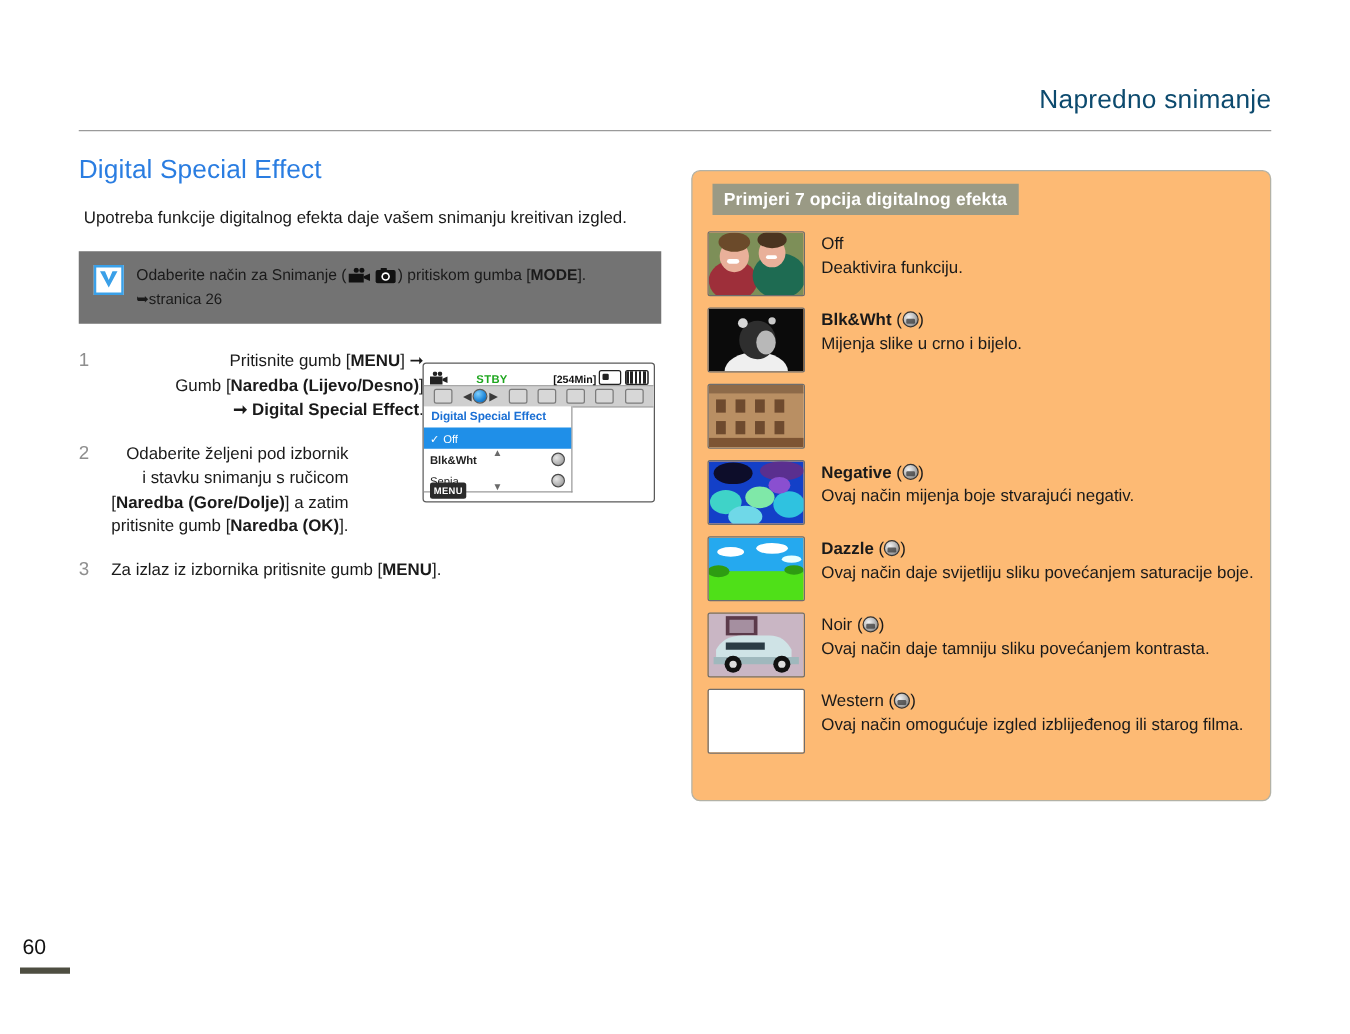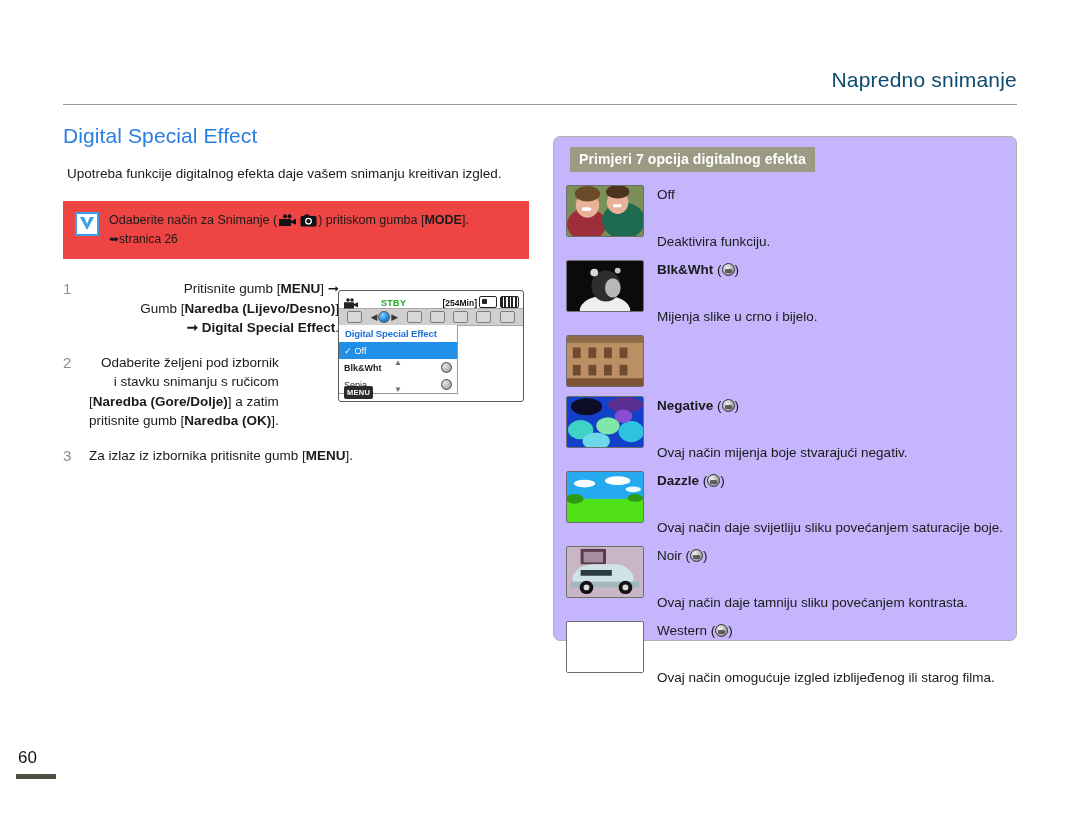--- a/index.html
+++ b/index.html
@@ -54,21 +54,21 @@
   }
   .intro {
     font-size: 13.5px;
     line-height: 19px;
     margin: 0 0 18px 4px;
     color: #1a1a1a;
   }
 
   
   .note-box {
-    background: #ef4444;
+    background: #737373;
     padding: 10px 12px 12px 12px;
     display: flex;
     align-items: flex-start;
     gap: 10px;
     min-height: 30px;
   }
   .check-icon {
     width: 24px;
     height: 24px;
     flex: 0 0 24px;
@@ -286,21 +286,21 @@
   
   .right-panel {
     position: absolute;
     left: 553px;
     top: 136px;
     width: 464px;
     height: 505px;
     border: 1px solid #b3b2a6;
     border-radius: 7px;
     box-sizing: border-box;
-    background: #c4b5fd;
+    background: #fdba74;
   }
   .panel-heading {
     position: absolute;
     left: 16px;
     top: 10px;
     background: #9a9a85;
     color: #ffffff;
     font-size: 14px;
     font-weight: bold;
     padding: 4px 9px 5px 9px;
@@ -348,21 +348,21 @@
   }
   .eff-ico:after {
     content:"";
     position:absolute;
     left: 2px; top: 5px;
     width: 7px; height: 4px;
     background: #3b3b3b;
     border-radius: 1px;
     opacity: .75;
   }
-  .eff-desc { display: block; margin-top: 28px; }
+  .eff-desc { display: block; }
 
   
   .folio {
     position: absolute;
     left: 18px;
     top: 748px;
     font-size: 17px;
     color: #111;
   }
   .folio-rule {

